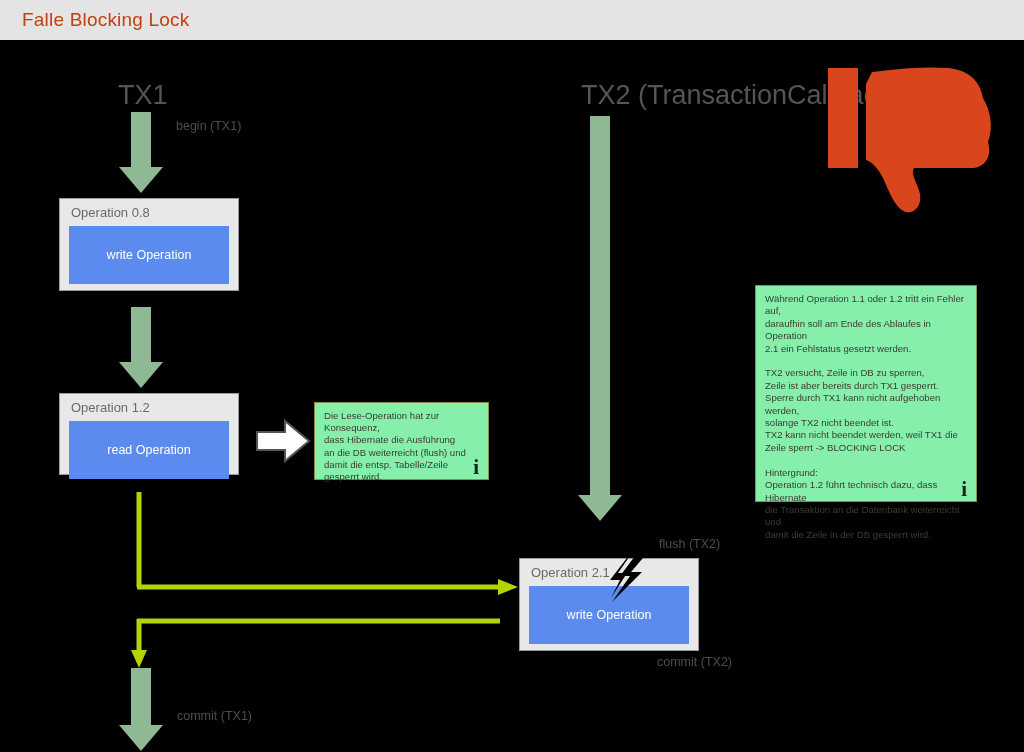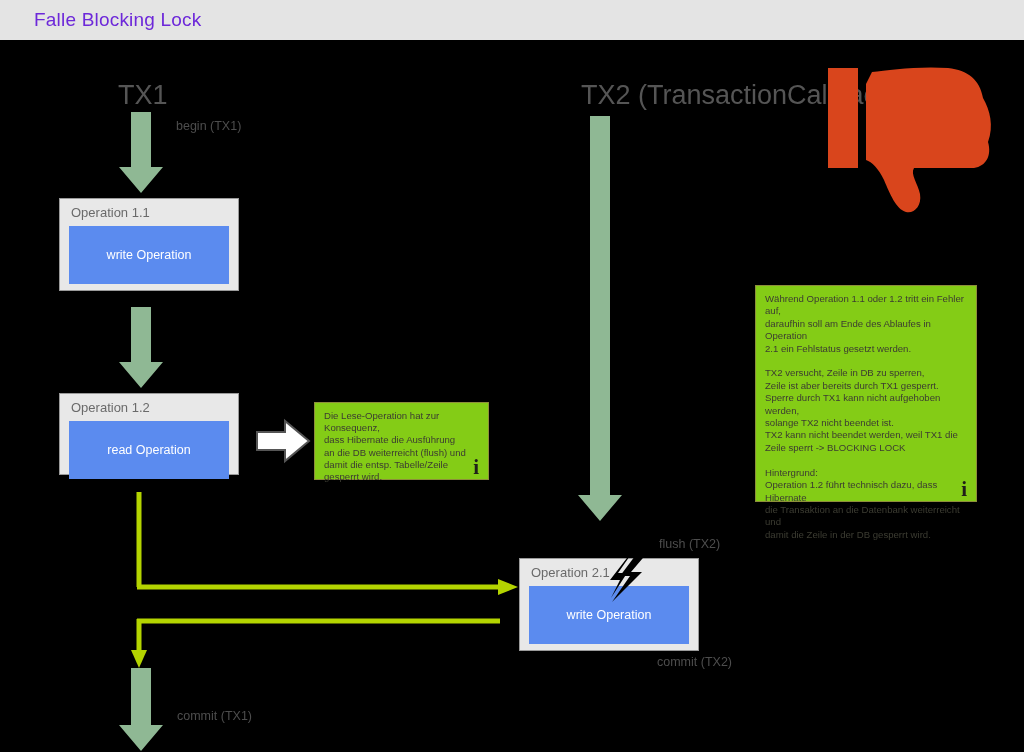--- a/index.html
+++ b/index.html
@@ -19,23 +19,23 @@
   }
   
   #titlebar {
     position: absolute;
     left: 0; top: 0;
     width: 1024px; height: 40px;
     background: #e4e4e4;
   }
   #title-text {
     position: absolute;
-    left: 34px; top: 9px;
+    left: 22px; top: 9px;
     font-size: 19px;
-    color: #6d28d9;
+    color: #c2410c;
     letter-spacing: 0.2px;
     white-space: nowrap;
   }
   
   .col-head {
     position: absolute;
     font-size: 27px;
     color: #555555;
     white-space: nowrap;
   }
@@ -88,21 +88,21 @@
   #op11 { left: 59px; top: 198px; width: 180px; height: 93px; }
   #op11 .op-inner { left: 9px; top: 27px; width: 160px; height: 58px; }
   #op12 { left: 59px; top: 393px; width: 180px; height: 82px; text-decoration: underline; }
   #op12 .op-inner { left: 9px; top: 27px; width: 160px; height: 58px; }
   #op21 { left: 519px; top: 558px; width: 180px; height: 93px; }
   #op21 .op-inner { left: 9px; top: 27px; width: 160px; height: 58px; }
 
   
   .note {
     position: absolute;
-    background: #84cc16;
+    background: #86efac;
     border: 1px solid #8d8f3a;
     box-sizing: border-box;
     color: #3c3c32;
   }
   .note-body {
     position: absolute;
     left: 9px; top: 7px;
     right: 9px;
     white-space: pre-line;
   }
@@ -170,21 +170,21 @@
   <svg id="white-arrow" width="56" height="46" viewBox="0 0 56 46">
     <polygon points="2,14 30,14 30,3 54,23 30,43 30,32 2,32" fill="#ffffff" stroke="#555555" stroke-width="2" stroke-linejoin="miter"></polygon>
   </svg>
 
   <div class="edge-label" id="lbl-begin-tx1">begin (TX1)</div>
   <div class="edge-label" id="lbl-begin-tx2">flush (TX2)</div>
   <div class="edge-label" id="lbl-commit-tx2">commit (TX2)</div>
   <div class="edge-label" id="lbl-commit-tx1">commit (TX1)</div>
 
   <div class="op-group" id="op11">
-    <div class="op-group-title">Operation 1.1</div>
+    <div class="op-group-title">Operation 0.8</div>
     <div class="op-inner">
       <span>write Operation</span>
     </div>
   </div>
 
   <div class="op-group" id="op12">
     <div class="op-group-title">Operation 1.2</div>
     <div class="op-inner">
       <span>read Operation</span>
     </div>

